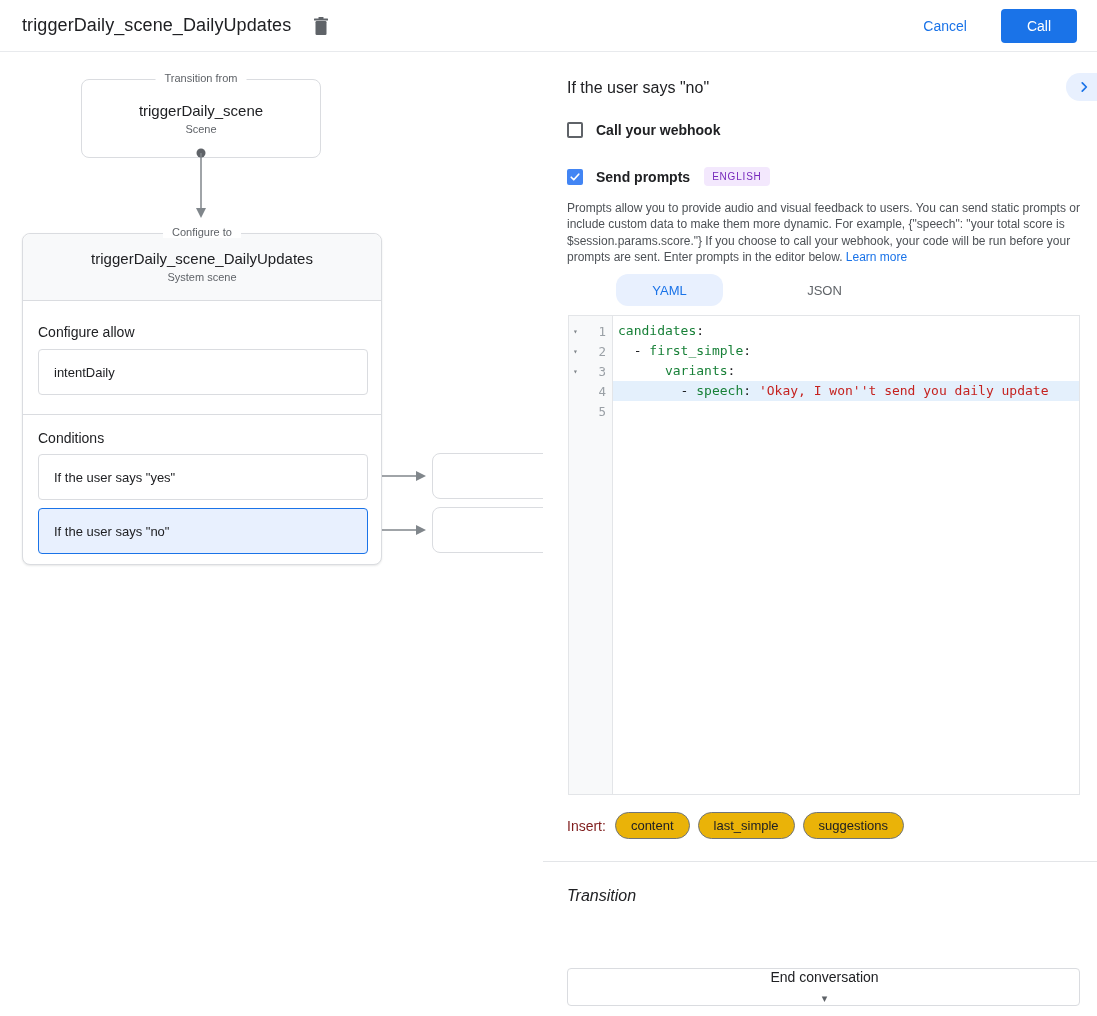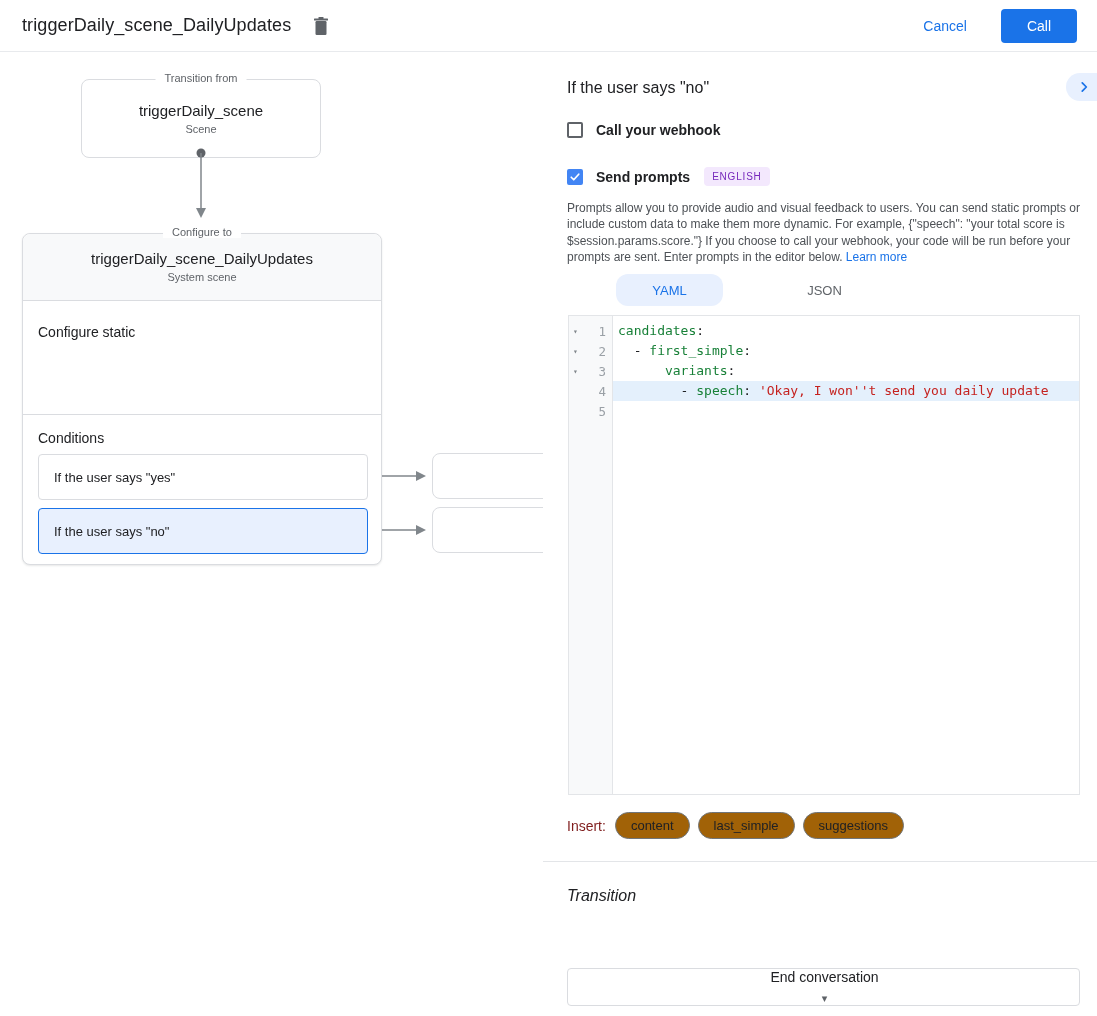--- a/index.html
+++ b/index.html
@@ -103,21 +103,21 @@
   .code-line { height:20px; line-height:20px; white-space:pre; padding-left:5px; }
   .code-line.hl { background:#e4f0fc; }
   .tk-key { color:#188038; }
   .tk-plain { color:#202124; }
   .tk-string { color:#c5221f; }
 
   
   .insert-row { position:absolute; left:24px; top:760px; display:flex; align-items:center; }
   .insert-label { font-size:14px; color:#7f1d1d; margin-right:9px; }
   .chip {
-    border:1px solid #70757a; border-radius:14px; background:#a16207; color:#202124;
+    border:1px solid #70757a; border-radius:14px; background:#eab308; color:#202124;
     font-size:13px; font-family:inherit; padding:5px 15px; margin-right:8px; cursor:pointer;
   }
   .panel-divider { position:absolute; left:0; top:809px; width:554px; border-top:1px solid #e3e5e8; }
 
   
   .transition-heading { position:absolute; left:24px; top:835px; font-size:16px; color:#202124;font-style:italic; }
   .transition-desc {
     position:absolute; left:24px; top:864px; width:515px;
     font-size:12px; line-height:16.3px; color:#4d5156;
   }
@@ -165,21 +165,24 @@
     <line x1="372" y1="478" x2="417" y2="478" stroke="#80868b" stroke-width="1.5"></line>
     <polygon points="426,478 416,473 416,483" fill="#80868b"></polygon>
   </svg>
 
   <div class="node to-box">
     <span class="node-legend">Configure to</span>
     <div class="to-box-header">
       <div class="node-title">triggerDaily_scene_DailyUpdates</div>
       <div class="node-subtitle">System scene</div>
     </div>
-    <div class="section-label" style="top:90px;">Configure static</div>
+    <div class="section-label" style="top:90px;">Configure allow</div>
+    <div class="intent-field">
+      <span>intentDaily</span>
+    </div>
     <div class="to-box-divider"></div>
     <div class="section-label" style="top:196px;">Conditions</div>
     <div class="condition-row" style="top:220px;">
       <span>If the user says "yes"</span>
     </div>
     <div class="condition-row selected" style="top:274px;">
       <span>If the user says "no"</span>
     </div>
   </div>
 

